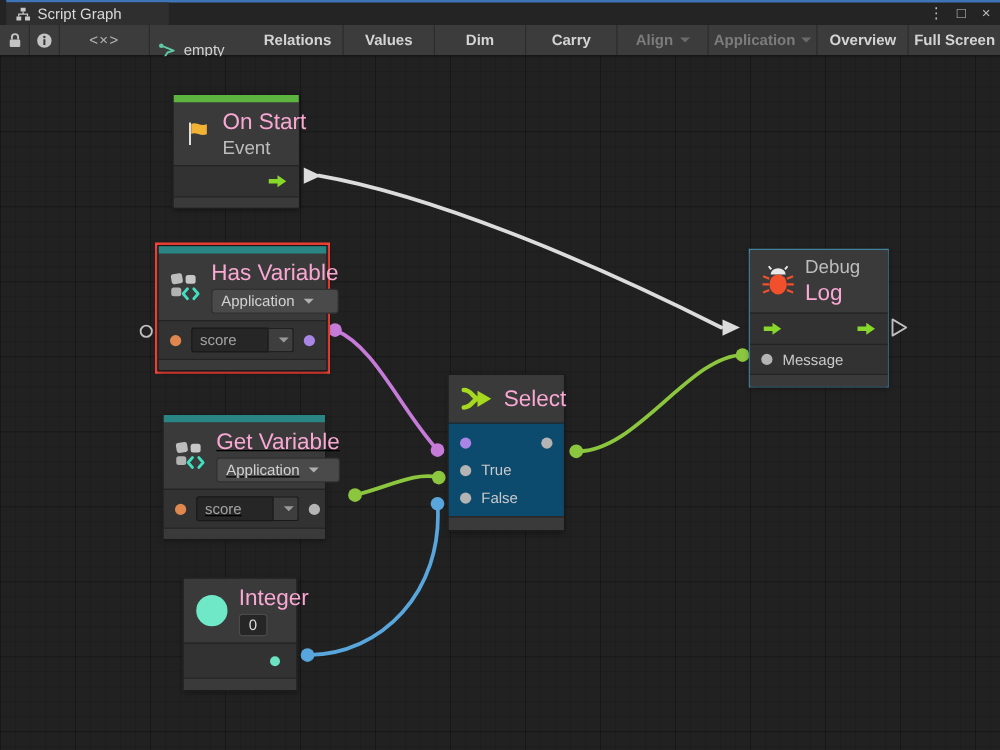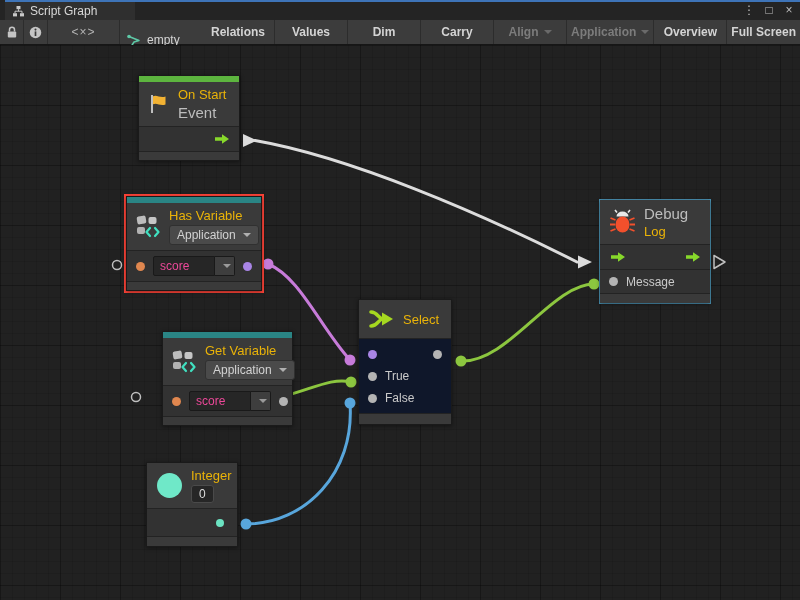--- a/index.html
+++ b/index.html
@@ -42,59 +42,59 @@
     background-size:12px 12px, 12px 12px, 60px 60px, 60px 60px; }
   #wires { position:absolute; top:0; left:0; width:800px; height:555px; pointer-events:none; }
 
   
   .node { position:absolute; background:#383838; border:1px solid #1a1a1a; box-shadow:0 1px 4px rgba(0,0,0,0.45); }
   .stripe { height:6px; }
   .stripe.green { background:var(--stripe-green); }
   .stripe.teal { background:var(--stripe-teal); }
   .n-header { display:flex; align-items:center; gap:8px; padding:5px 9px; background:#3a3a3a; }
   .n-col { display:flex; flex-direction:column; gap:2px; }
-  .n-title { font-size:13px; color:#eab308; white-space:nowrap; }
+  .n-title { font-size:18px; color:#f9a8d4; white-space:nowrap; }
   .n-sub { font-size:15px; color:#bdbdbd; }
   .n-row { display:flex; align-items:center; gap:8px; padding:0 9px; background:#323232; border-top:1px solid #232323; }
   .n-footer { height:9px; background:#3a3a3a; border-top:1px solid #232323; }
   .dot { width:9px; height:9px; border-radius:50%; flex:0 0 auto; }
   .dot.orange { background:var(--port-orange); }
   .dot.purple { background:var(--port-purple); }
   .dot.gray   { background:var(--port-gray); }
   .dot.mint   { background:var(--port-mint); width:8px; height:8px; }
   .port-label { font-size:12px; color:#cacaca; }
   .spacer { flex:1; }
 
   .dropdown { display:inline-flex; align-items:center; gap:7px; background:#4a4a4a; border:1px solid #303030;
     border-radius:3px; padding:2px 7px; font-size:12px; color:#d2d2d2; cursor:default; }
   .dropdown .caret-down { margin-left:0; border-top-color:#b0b0b0; }
 
   .field { display:flex; align-items:stretch; height:20px; }
-  .field-text { background:#262626; border:1px solid #191919; color:#ec4899; font-size:12px;
+  .field-text { background:#262626; border:1px solid #191919; color:#a3a3a3; font-size:12px;
     padding:2px 6px; width:62px; border-radius:2px 0 0 2px; }
   .field-caret { width:20px; background:#3e3e3e; border:1px solid #191919; border-left:none;
     border-radius:0 2px 2px 0; display:flex; align-items:center; justify-content:center; }
 
   .value-box { display:inline-block; background:#262626; border:1px solid #4a4a4a; border-radius:3px;
     color:#dddddd; font-size:12px; padding:1px 7px; width:auto; align-self:flex-start; }
 
   #node-on-start { left:138px; top:30px; width:102px; }
   #node-on-start .n-row { height:25px; justify-content:flex-end; }
 
   #sel-has-variable { position:absolute; left:124px; top:149px; border:2px solid var(--selection-red); }
   #node-has-variable { position:relative; width:136px; }
   .var-row { height:31px; }
   .var-row .field { flex:1; }
 
-  #node-get-variable { left:162px; top:286px; width:131px; }
+  #node-get-variable { left:130px; top:286px; width:131px;text-decoration:underline; }
 
   #node-select { left:358px; top:254px; width:94px; }
   #node-select .n-header { padding:8px 9px; }
   #node-select .n-row { border-top:none; }
-  #node-select .n-body { background:#0f172a; border-top:1px solid #232323; padding:4px 0; }
+  #node-select .n-body { background:#0c4a6e; border-top:1px solid #232323; padding:4px 0; }
   #node-select .n-row { height:22px; background:transparent; }
   #node-select .n-footer { height:11px; }
 
   #node-integer { left:146px; top:417px; width:92px; }
   #node-integer .n-row { height:28px; justify-content:flex-end; padding-right:13px; }
   #node-integer .n-footer { height:10px; }
 
   #sel-debug-log { position:absolute; left:599px; top:154px; border:1px solid var(--selection-blue); }
   #node-debug-log { position:relative; width:110px; border:none; }
   #node-debug-log .flow-row { height:25px; justify-content:space-between; }

